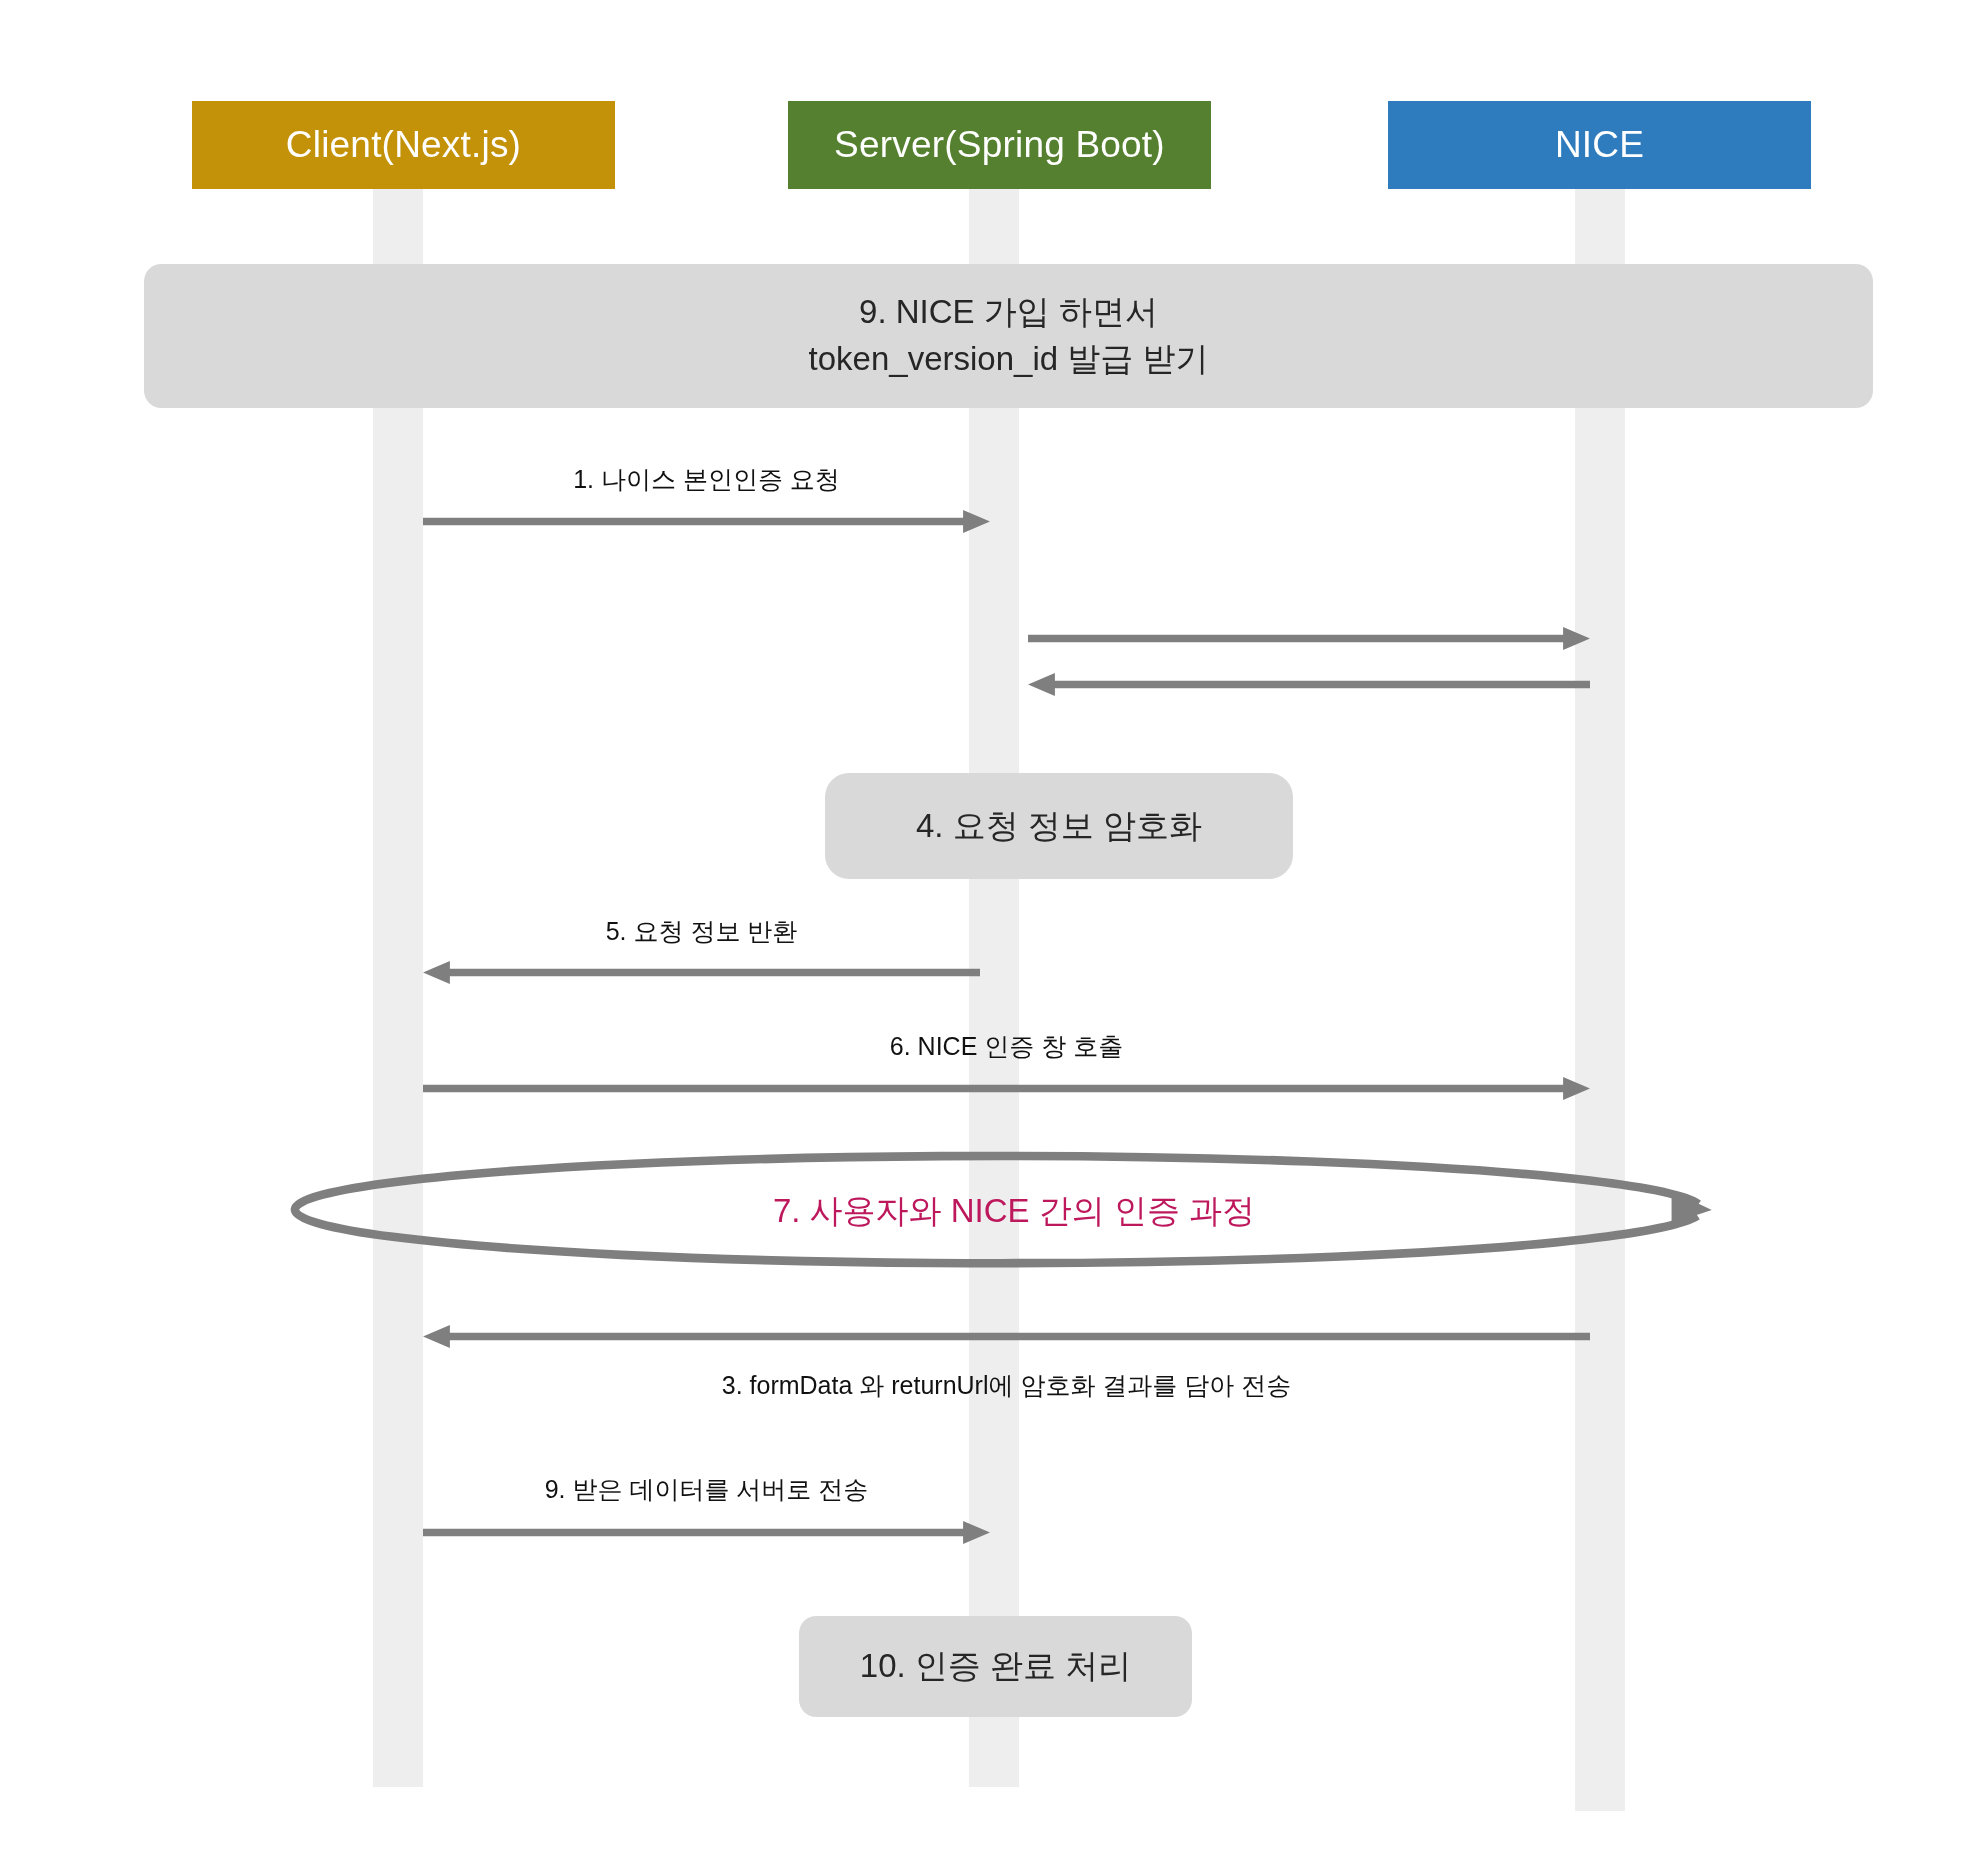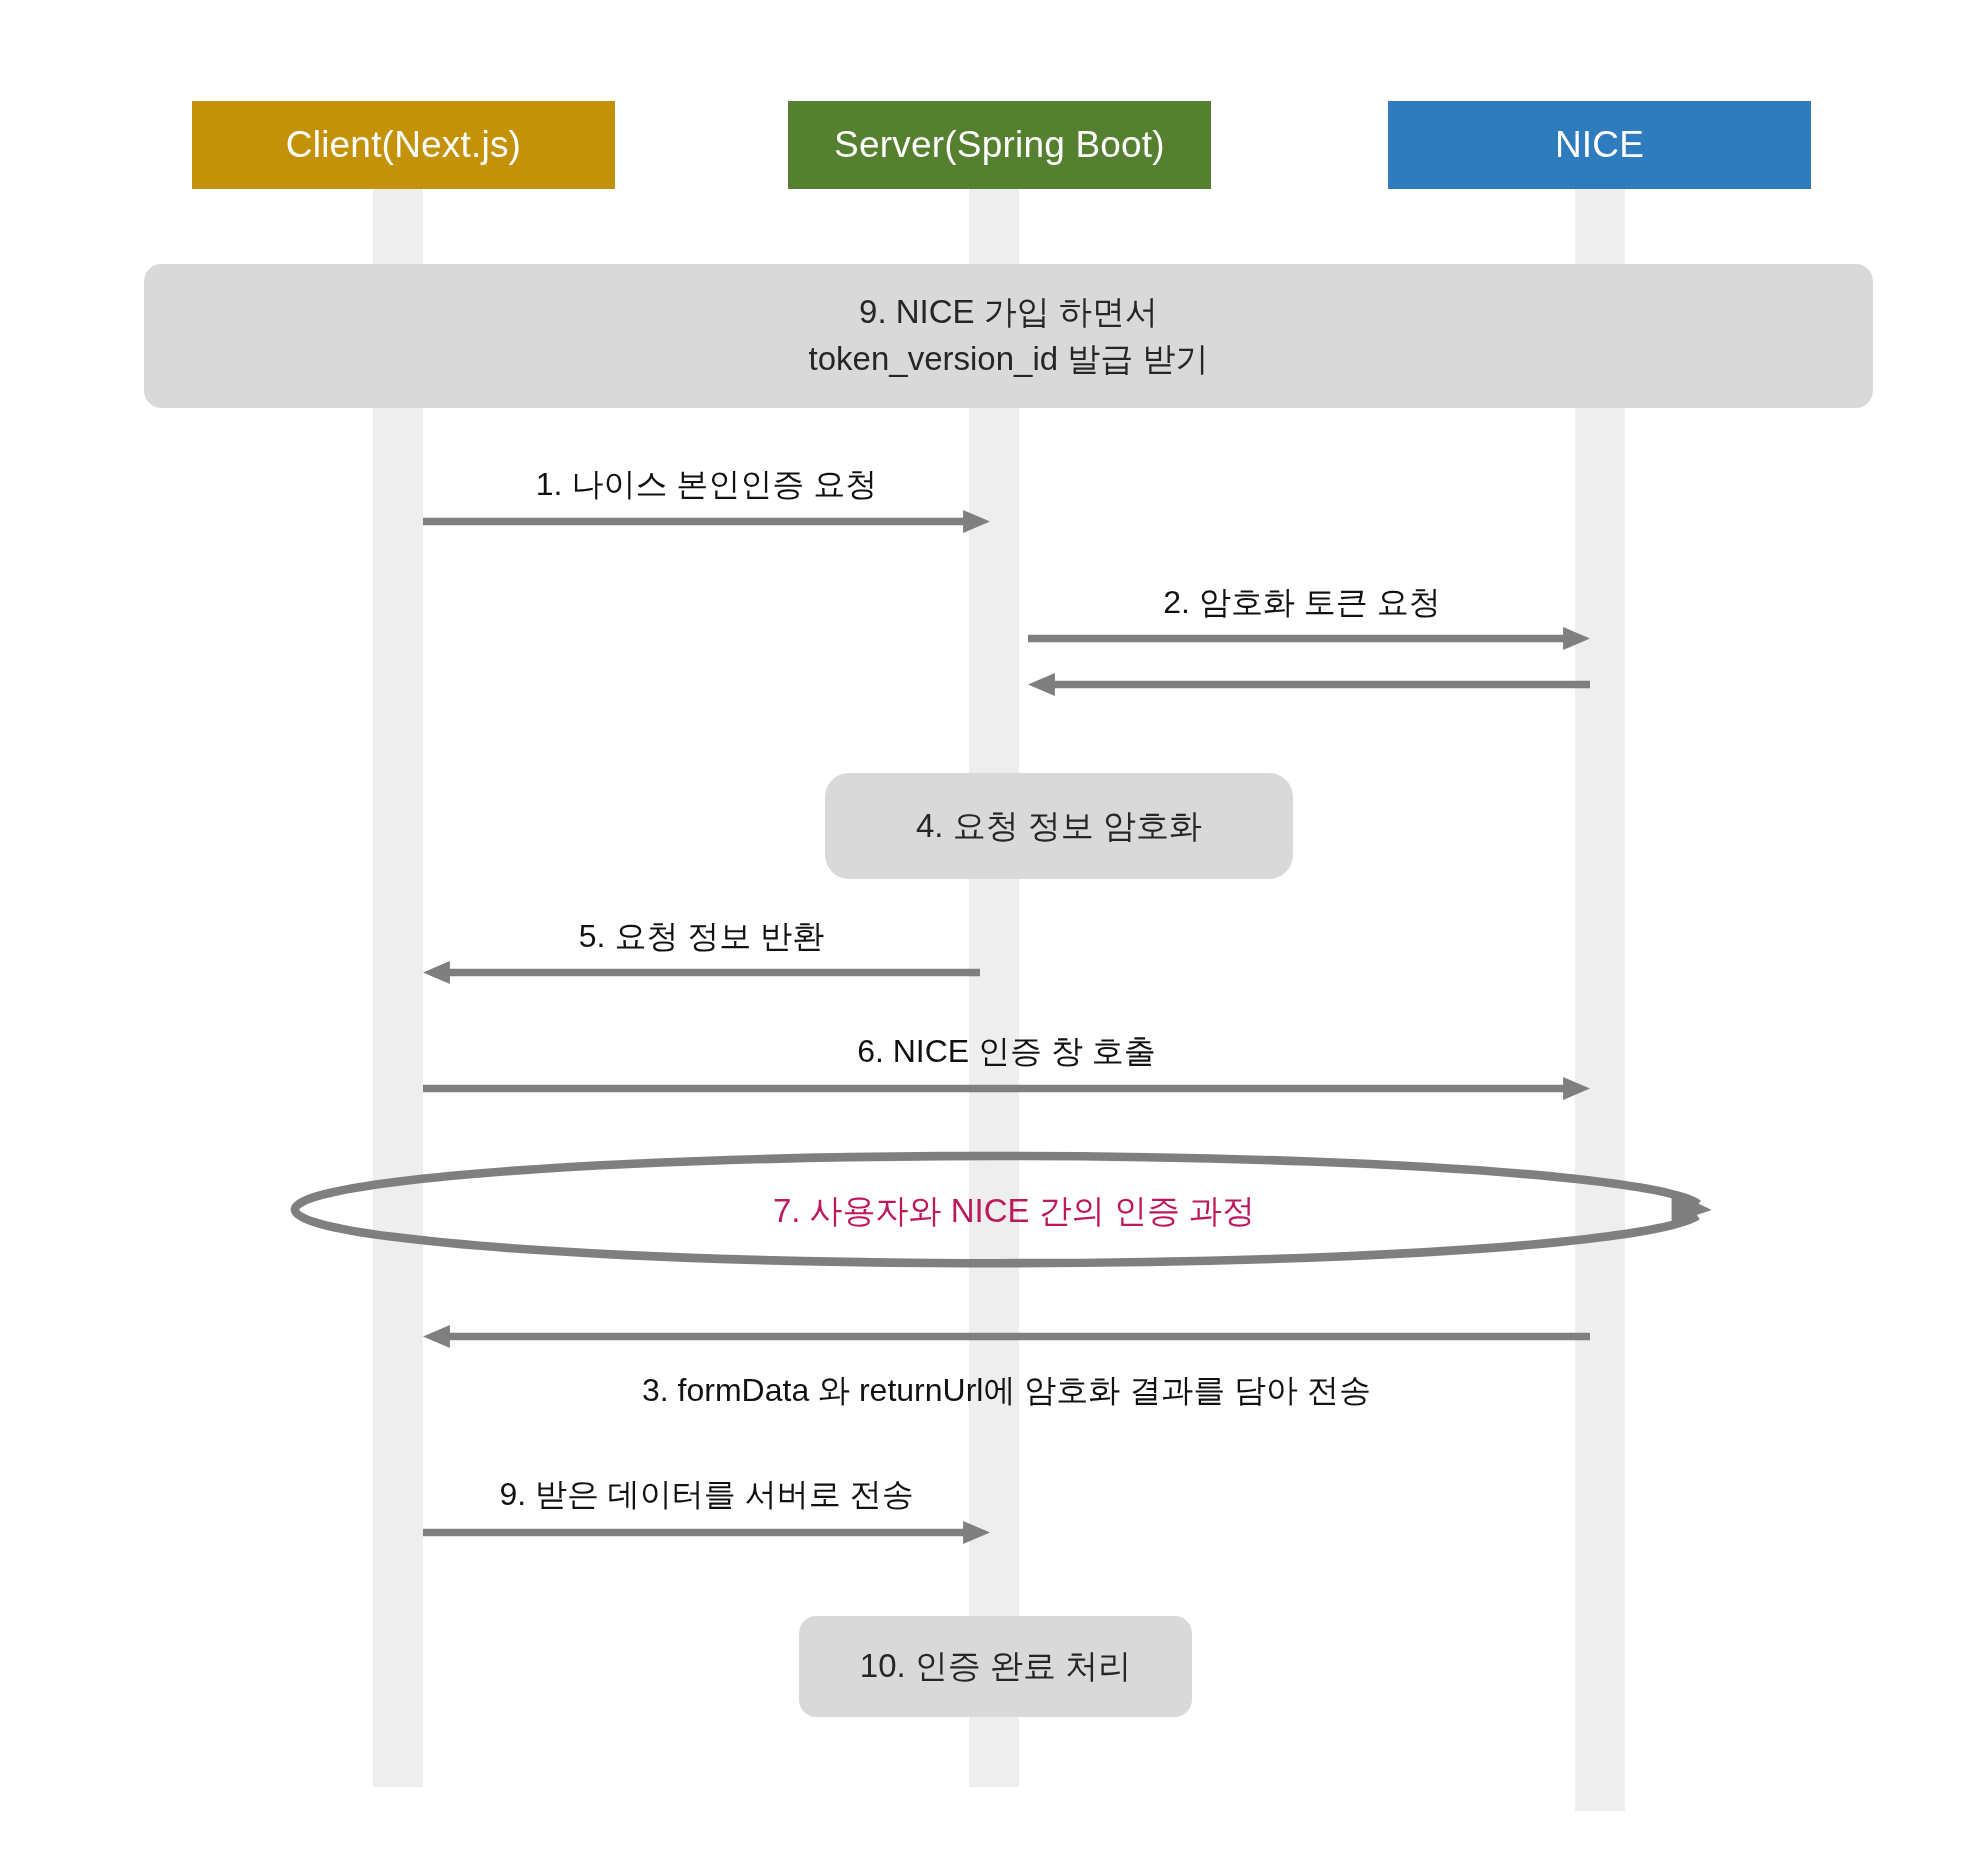--- a/index.html
+++ b/index.html
@@ -51,21 +51,21 @@
     color: #262626;
     font-size: 33px;
     line-height: 1.42;
     text-align: center;
   }
   .note-box .line { display: block; }
 
   
   .msg-label {
     position: absolute;
-    font-size: 32px;
+    font-size: 25px;
     color: #111111;
     white-space: nowrap;
     text-align: center;
   }
   .arrow {
     position: absolute;
     height: 29px;
   }
   .arrow svg { display: block; overflow: visible; }
 
@@ -104,21 +104,20 @@
     <span class="line">token_version_id 발급 받기</span>
   </div>
 
   <div class="msg-label" style="left:423px; top:463px; width:567px;">1. 나이스 본인인증 요청</div>
   <div class="arrow" style="left:423px; top:507px; width:567px;">
     <svg width="567" height="29" viewBox="0 0 590 30">
       <path d="M0,11 L562,11 L562,3 L590,15 L562,27 L562,19 L0,19 Z" fill="#7F7F7F"></path>
     </svg>
   </div>
 
-  <div class="msg-label" style="left:1028px; top:581px; width:548px;">2. 암호화 토큰 요청</div>
   <div class="arrow" style="left:1028px; top:624px; width:562px;">
     <svg width="562" height="29" viewBox="0 0 585 30">
       <path d="M0,11 L557,11 L557,3 L585,15 L557,27 L557,19 L0,19 Z" fill="#7F7F7F"></path>
     </svg>
   </div>
 
   <div class="arrow" style="left:1028px; top:670px; width:562px;">
     <svg width="562" height="29" viewBox="0 0 585 30">
       <path d="M585,11 L28,11 L28,3 L0,15 L28,27 L28,19 L585,19 Z" fill="#7F7F7F"></path>
     </svg>

